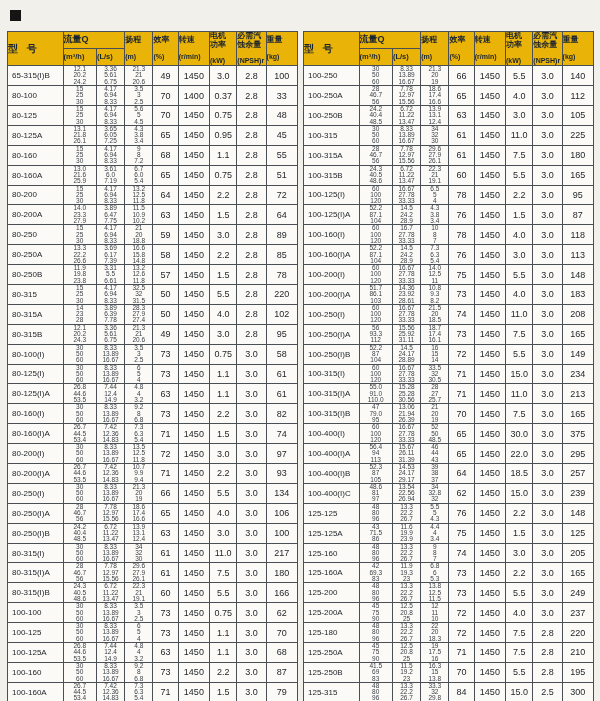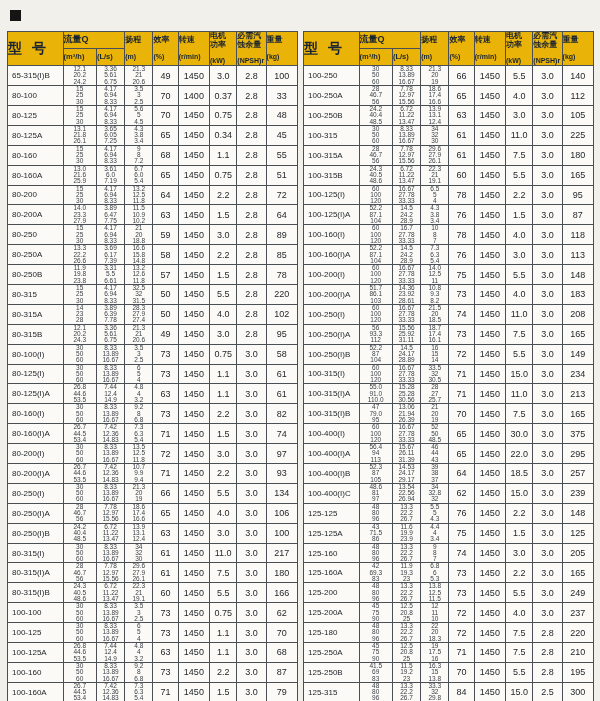--- a/index.html
+++ b/index.html
@@ -26,21 +26,21 @@
   }
   .spec th, .spec td { border:1px solid #4a4f56; padding:0; overflow:hidden; }
 
   .spec thead th {
     background:#eab308;
     color:#1b2530;
     font-weight:bold;
     text-align:left;
     vertical-align:middle;
   }
-  .h-model { font-size:14px; letter-spacing:3px; }
+  .h-model { font-size:10px; letter-spacing:3px; }
   .h-flow  { font-size:9px; height:15px; }
   .h-units th { font-size:7.5px; height:16px; font-weight:bold; }
   .h-col .hlabel { display:block; font-size:8px; line-height:8.6px; white-space:pre-line; margin-bottom:8px; }
   .h-col .hunit  { display:block; font-size:7px; line-height:8px; }
 
   .spec tbody tr { height:18.68px; }
   .spec td { text-align:center; color:#23272c; vertical-align:middle; }
   td.model  { text-align:left; padding-left:4px; font-size:8px; color:#1d2126; white-space:nowrap; }
   td.tri    { font-size:6.5px; line-height:6.3px; color:#3c4148; }
   td.single { font-size:9px; }
@@ -186,21 +186,21 @@
               <div>6.05</div>
               <div>7.25</div>
             </td>
             <td class="tri">
               <div>4.3</div>
               <div>3.8</div>
               <div>3.4</div>
             </td>
             <td class="single">65</td>
             <td class="single">1450</td>
-            <td class="single">0.34</td>
+            <td class="single">0.95</td>
             <td class="single">2.8</td>
             <td class="single">45</td>
           </tr>
           <tr>
             <td class="model">80-160</td>
             <td class="tri">
               <div>15</div>
               <div>25</div>
               <div>30</div>
             </td>

